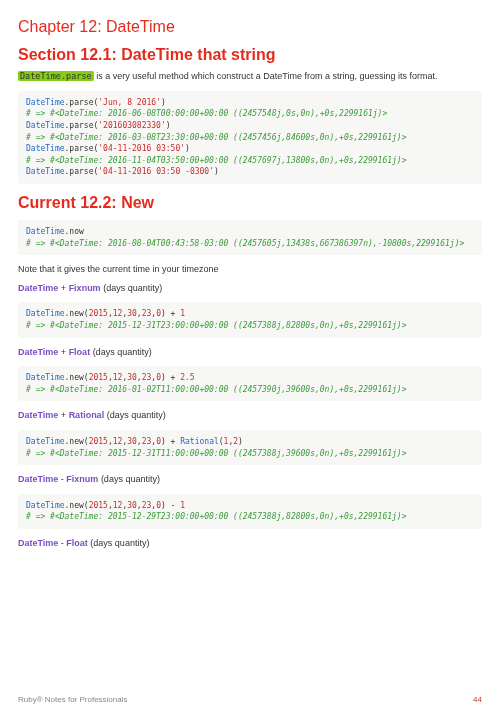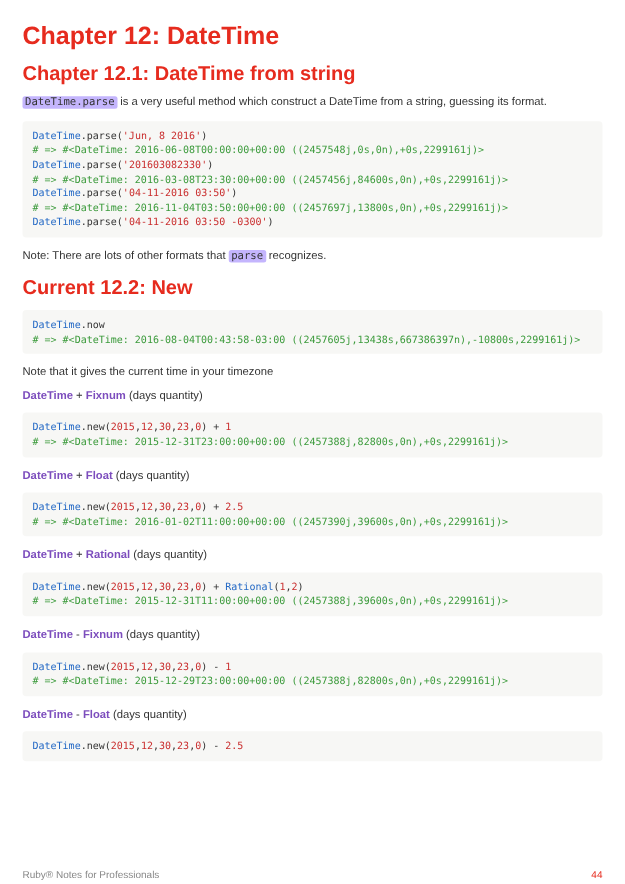--- a/index.html
+++ b/index.html
@@ -1,46 +1,45 @@
 <!DOCTYPE html>
 <html><head>
 <meta charset="utf-8">
 <style>
 body{margin:0;font-family:Arial,Helvetica,sans-serif;color:#333;background:#fff;width:500px}
 .page{padding:18px 18px 0;box-sizing:border-box;min-height:687px}
-h1{color:#e62b1e;font-size:20px;margin:0 0 8px;font-weight:700}
+h1{color:#e62b1e;font-size:16px;margin:0 0 8px;font-weight:400}
 h2{color:#e62b1e;font-size:16px;margin:10px 0 6px;font-weight:700}
 p{font-size:9px;line-height:1.4;margin:6px 0}
-.ic{font-family:Consolas,Menlo,monospace;font-size:8.5px;background:#c4b5fd;padding:0 2px;border-radius:2px}
+.ic{font-family:Consolas,Menlo,monospace;font-size:8.5px;background:#84cc16;padding:0 2px;border-radius:2px}
 .cb{background:#f7f7f5;border-radius:3px;padding:6px 8px;font-family:Consolas,Menlo,monospace;font-size:8px;line-height:1.45;white-space:pre;overflow-x:auto;margin:8px 0}
-.g{color:#3a9a3a;}
+.g{color:#3a9a3a;font-style:italic}
 .b{color:#2469c5}
 .r{color:#c92c2c}
 .p{color:#7c4dbd}
 .n{color:#333}
 .ftr{display:flex;justify-content:space-between;padding:8px 18px 10px;font-size:8px;color:#888;border-top:0}
 .ftr .pg{color:#e62b1e}
 </style>
 </head>
 <body>
 
 <div class="page">
   <h1>Chapter 12: DateTime</h1>
 
-  <h2>Chapter 12.1: DateTime from string</h2>
+  <h2>Section 12.1: DateTime that string</h2>
   <p><span class="ic">DateTime.parse</span><span> is a very useful method which construct a DateTime from a string, guessing its format.</span></p>
   <div class="cb"><span class="b">DateTime</span>.<span class="n">parse</span>(<span class="r">'Jun, <span class="r">8</span> <span class="r">2016</span>'</span>)
 <span class="g"># =&gt; #&lt;DateTime: 2016-06-08T00:00:00+00:00 ((2457548j,0s,0n),+0s,2299161j)&gt;</span>
 <span class="b">DateTime</span>.<span class="n">parse</span>(<span class="r">'<span class="r">201603082330</span>'</span>)
 <span class="g"># =&gt; #&lt;DateTime: 2016-03-08T23:30:00+00:00 ((2457456j,84600s,0n),+0s,2299161j)&gt;</span>
 <span class="b">DateTime</span>.<span class="n">parse</span>(<span class="r">'<span class="r">04</span>-<span class="r">11</span>-<span class="r">2016</span> <span class="r">03</span>:<span class="r">50</span>'</span>)
 <span class="g"># =&gt; #&lt;DateTime: 2016-11-04T03:50:00+00:00 ((2457697j,13800s,0n),+0s,2299161j)&gt;</span>
 <span class="b">DateTime</span>.<span class="n">parse</span>(<span class="r">'<span class="r">04</span>-<span class="r">11</span>-<span class="r">2016</span> <span class="r">03</span>:<span class="r">50</span> -<span class="r">0300</span>'</span>)
 </div>
-  <p><span>Note: There are lots of other formats that </span><span class="ic">parse</span><span> recognizes.</span></p>
 
   <h2>Current 12.2: New</h2>
   <div class="cb"><span class="b">DateTime</span>.<span class="n">now</span>
 <span class="g"># =&gt; #&lt;DateTime: 2016-08-04T00:43:58-03:00 ((2457605j,13438s,667386397n),-10800s,2299161j)&gt;</span></div>
   <p>Note that it gives the current time in your timezone</p>
 
 
   <p><span class="p" style="font-weight:700">DateTime</span><span> + </span><span class="p" style="font-weight:700">Fixnum</span><span> (days quantity)</span></p>
   <div class="cb"><span class="b">DateTime</span>.<span class="n">new</span>(<span class="r">2015</span>,<span class="r">12</span>,<span class="r">30</span>,<span class="r">23</span>,<span class="r">0</span>) + <span class="r">1</span>
 <span class="g"># =&gt; #&lt;DateTime: 2015-12-31T23:00:00+00:00 ((2457388j,82800s,0n),+0s,2299161j)&gt;</span></div>
@@ -51,19 +50,18 @@
 
   <p><span class="p" style="font-weight:700">DateTime</span><span> + </span><span class="p" style="font-weight:700">Rational</span><span> (days quantity)</span></p>
   <div class="cb"><span class="b">DateTime</span>.<span class="n">new</span>(<span class="r">2015</span>,<span class="r">12</span>,<span class="r">30</span>,<span class="r">23</span>,<span class="r">0</span>) + <span class="b">Rational</span>(<span class="r">1</span>,<span class="r">2</span>)
 <span class="g"># =&gt; #&lt;DateTime: 2015-12-31T11:00:00+00:00 ((2457388j,39600s,0n),+0s,2299161j)&gt;</span></div>
 
   <p><span class="p" style="font-weight:700">DateTime</span><span> - </span><span class="p" style="font-weight:700">Fixnum</span><span> (days quantity)</span></p>
   <div class="cb"><span class="b">DateTime</span>.<span class="n">new</span>(<span class="r">2015</span>,<span class="r">12</span>,<span class="r">30</span>,<span class="r">23</span>,<span class="r">0</span>) - <span class="r">1</span>
 <span class="g"># =&gt; #&lt;DateTime: 2015-12-29T23:00:00+00:00 ((2457388j,82800s,0n),+0s,2299161j)&gt;</span></div>
 
   <p><span class="p" style="font-weight:700">DateTime</span><span> - </span><span class="p" style="font-weight:700">Float</span><span> (days quantity)</span></p>
-  <div class="cb"><span class="b">DateTime</span>.<span class="n">new</span>(<span class="r">2015</span>,<span class="r">12</span>,<span class="r">30</span>,<span class="r">23</span>,<span class="r">0</span>) - <span class="r">2.5</span></div>
 </div>
 
 <div class="ftr">
   <span>Ruby® Notes for Professionals</span>
   <span class="pg">44</span>
 </div>
 
 </body></html>

